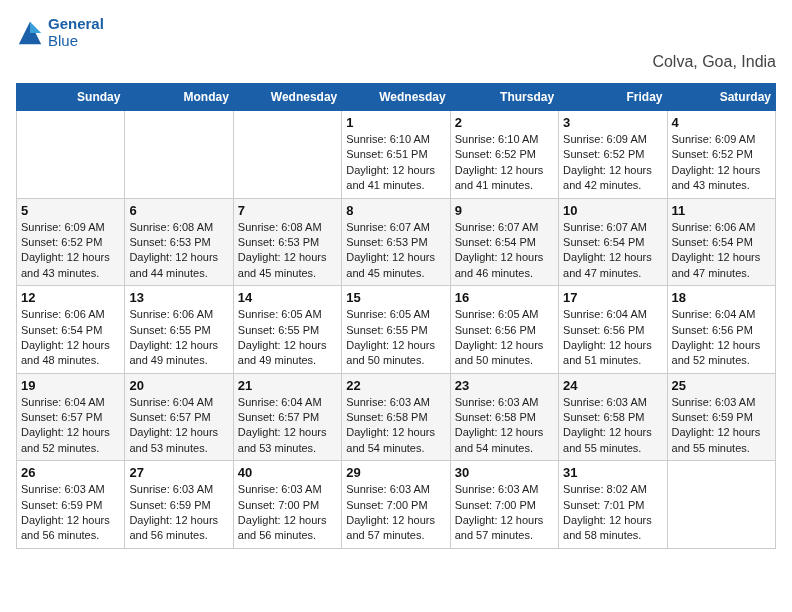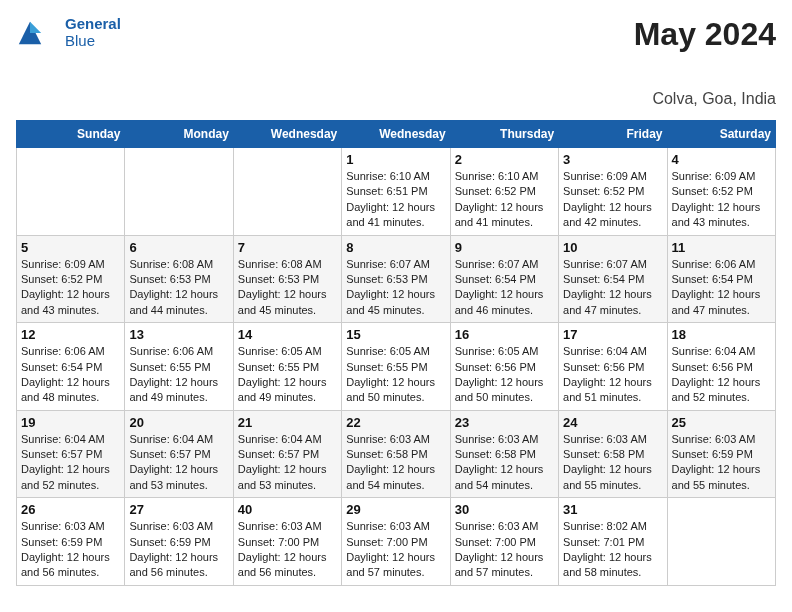--- a/index.html
+++ b/index.html
@@ -12,21 +12,21 @@
     }
     .header {
       display: flex;
       justify-content: space-between;
       align-items: flex-start;
       margin-bottom: 12px;
     }
     .logo {
       display: flex;
       align-items: center;
-      gap: 21px;
+      gap: 4px;
     }
     .logo-icon {
       width: 28px;
       height: 28px;
     }
     .title-block {
       text-align: right;
     }
     .title-block h1 {
       font-size: 32px;
@@ -85,21 +85,20 @@
     <svg class="logo-icon" viewBox="0 0 40 40" xmlns="http://www.w3.org/2000/svg">
       <polygon points="20,4 36,36 4,36" fill="#1a5fa8"></polygon>
       <polygon points="20,4 36,20 20,20" fill="#3a9fd8"></polygon>
     </svg>
     <div>
       <div style="font-size:15px;font-weight:bold;color:#1a5fa8;line-height:1.1;">General</div>
       <div style="font-size:15px;font-weight:normal;color:#1a5fa8;line-height:1.1;">Blue</div>
     </div>
   </div>
   <div class="title-block">
-    <h1>May 2024</h1>
     <h2>Colva, Goa, India</h2>
   </div>
 </div>
 
 <table class="calendar">
   <thead>
     <tr>
     <th>Sunday</th>
         <th>Monday</th>
         <th>Wednesday</th>

